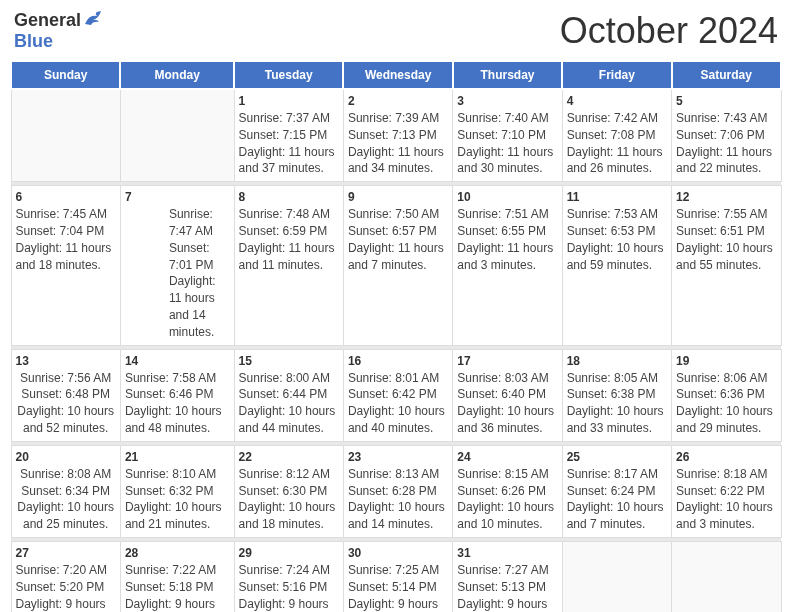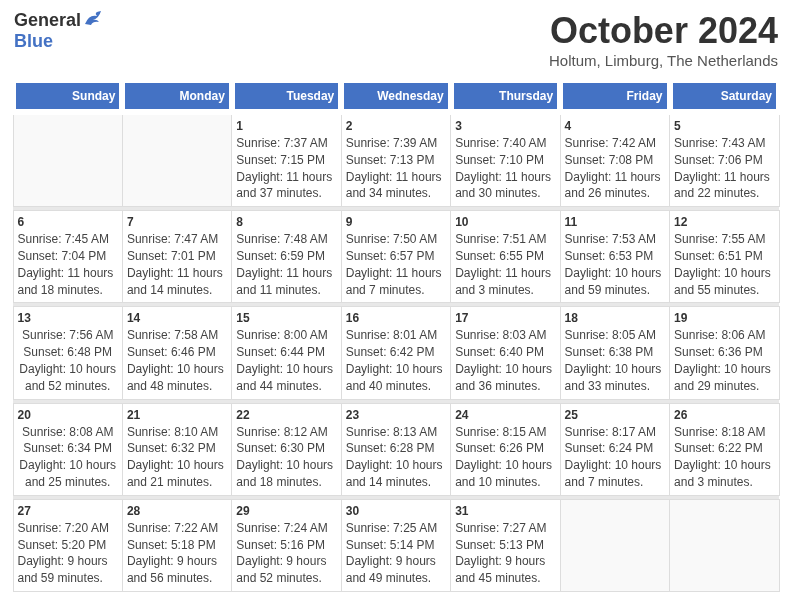--- a/index.html
+++ b/index.html
@@ -40,41 +40,41 @@
     .logo-bird {
       width: 22px;
       height: 18px;
     }
     .title-area {
       text-align: right;
     }
     .month-title {
       font-size: 36px;
       color: #333;
-      font-weight: bold;
+      font-weight: normal;
     }
     .subtitle {
       font-size: 15px;
       color: #555;
     }
     .calendar {
       width: 100%;
       border-collapse: collapse;
       font-size: 11px;
     }
     .calendar thead tr {
       background: #4472C4;
       color: white;
     }
     .calendar thead th {
       padding: 6px 4px;
-      text-align: right;
+      text-align: center;
       font-weight: bold;
       font-size: 12px;
-      border: 6px solid #ffffff;
+      border: 2px solid #ffffff;
     }
     .calendar tbody tr {
       border-bottom: 1px solid #ccc;
     }
     .calendar tbody td {
       vertical-align: top;
       padding: 4px 4px;
       border: 1px solid #ddd;
       min-width: 100px;
       height: 80px;
@@ -110,21 +110,20 @@
     <div class="logo-text">
       <span class="logo-general">General</span>
       <svg class="logo-bird" viewBox="0 0 22 18">
         <path d="M2,14 Q6,4 14,6 Q10,2 18,1 Q16,8 10,10 Q14,9 16,12 Q10,11 8,15 Z" fill="#4472C4"></path>
       </svg>
     </div>
     <span class="logo-blue">Blue</span>
   </div>
   <div class="title-area">
     <div class="month-title">October 2024</div>
-    <div class="subtitle">Holtum, Limburg, The Netherlands</div>
   </div>
 </div>
 
 <table class="calendar">
   <thead>
     <tr>
     <th>Sunday</th>
         <th>Monday</th>
         <th>Tuesday</th>
         <th>Wednesday</th>
@@ -173,21 +172,21 @@
       </tr>
       <tr>
         <td>
           <span class="day-number">6</span>
           <div class="day-info" style="white-space: pre-line;">Sunrise: 7:45 AM
 Sunset: 7:04 PM
 Daylight: 11 hours and 18 minutes.</div>
         </td>
         <td>
           <span class="day-number">7</span>
-          <div class="day-info" style="white-space: pre-line;">Sunrise: 7:47 AM
+          <div class="day-info" style="white-space: pre-line; margin-left: 44px;">Sunrise: 7:47 AM
 Sunset: 7:01 PM
 Daylight: 11 hours and 14 minutes.</div>
         </td>
         <td>
           <span class="day-number">8</span>
           <div class="day-info" style="white-space: pre-line;">Sunrise: 7:48 AM
 Sunset: 6:59 PM
 Daylight: 11 hours and 11 minutes.</div>
         </td>
         <td>

